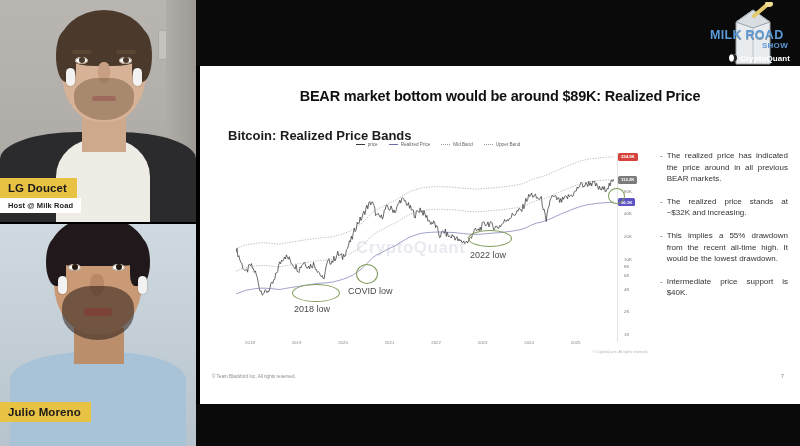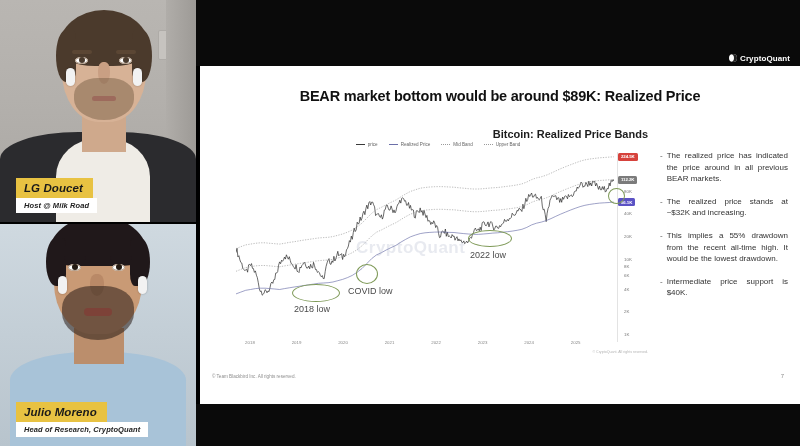--- a/index.html
+++ b/index.html
@@ -64,21 +64,21 @@
       background:rgba(40,28,22,.55); border-radius:40% 40% 50% 50%; }
   .mouth2 { position:absolute; left:84px; top:84px; width:28px; height:8px;
       background:#7d4238; border-radius:4px; }
   .nose2 { position:absolute; left:90px; top:50px; width:14px; height:22px;
       background:#b98967; border-radius:40% 40% 50% 50%; }
   .neck2 { position:absolute; left:74px; top:104px; width:50px; height:36px; background:#bb8e6c; }
   .shirt2 { position:absolute; left:10px; top:128px; width:176px; height:94px;
       background:#a8c3d8; border-radius:44% 44% 0 0 / 30% 30% 0 0; }
 
   
-  .nametag { position:absolute; left:16px; z-index:6;font-style:italic; }
+  .nametag { position:absolute; left:0; z-index:6; }
   .nt-name { display:inline-block; background:#e8c242; color:#1a1a1a;
       font-weight:bold; font-size:11.5px; padding:4px 10px 4px 8px; letter-spacing:.1px; }
   .nt-sub { display:block; background:#fff; color:#222;
       font-weight:bold; font-size:7.5px; padding:3px 8px 3px 8px; letter-spacing:.1px; width:max-content; }
 
   
   .slide-bg { position:absolute; left:196px; top:0; width:604px; height:446px; background:#000; }
   .slide-top-black { position:absolute; left:196px; top:0; width:604px; height:66px; background:#0a0a0a; }
   .slide-bottom-black { position:absolute; left:196px; top:404px; width:604px; height:42px; background:#0a0a0a; }
   .slide-white { position:absolute; left:200px; top:66px; width:600px; height:338px; background:#fff; }
@@ -94,22 +94,22 @@
   .cq-dot { display:inline-block; width:8px; height:8px; border-radius:50%;
       background:#fff; vertical-align:-1px; margin-right:3px;
       box-shadow: inset -3px 0 0 #222; }
 
   
   .slide-title { position:absolute; left:200px; top:88px; width:600px; text-align:center;
       font-size:14.5px; font-weight:bold; color:#111; letter-spacing:-.2px; }
 
   
   .chart { position:absolute; left:228px; top:128px; width:420px; height:232px; }
-  .chart-title { position:absolute; left:0; top:0; width:420px; text-align:right;
-      font-size:11px; font-weight:bold; color:#1c1c1c; }
+  .chart-title { position:absolute; left:0; top:0; width:420px; text-align:left;
+      font-size:13px; font-weight:bold; color:#1c1c1c; }
   .legend { position:absolute; left:0; top:14px; width:420px; display:flex;
       justify-content:center; gap:11px; font-size:4.6px; color:#666; }
   .legend-item { display:flex; align-items:center; gap:3px; white-space:nowrap; }
   .lg-dash { width:9px; height:0; border-top:1.2px solid #444; }
   .lg-dash.d1 { border-top-color:#3a3a3a; }
   .lg-dash.d2 { border-top-color:#6b6fa8; }
   .lg-dash.d3 { border-top:1.2px dotted #9a9a9a; }
   .lg-dash.d4 { border-top:1.2px dotted #9a9a9a; }
 
   .plot { position:absolute; left:8px; top:24px; width:378px; height:182px; overflow:visible; }
@@ -200,30 +200,40 @@
       <div class="eye" style="left:112px;top:40px;"></div>
       <div class="pupil" style="left:116px;top:40px;background:#241a12;"></div>
       <div class="nose2"></div>
       <div class="beard2"></div>
       <div class="mouth2"></div>
       <div class="ear-pod" style="left:58px;top:52px;"></div>
       <div class="ear-pod" style="left:138px;top:52px;"></div>
 
       <div class="nametag" style="top:178px;">
         <span class="nt-name">Julio Moreno</span>
-        <span class="nt-sub">Head of Research, CryptoQuant</span>
       </div>
     </div>
   </div>
 
   <div class="slide-bg"></div>
   <div class="slide-top-black"></div>
   <div class="slide-white"></div>
   <div class="slide-bottom-black"></div>
 
+  <div class="logo-wrap">
+    <svg width="86" height="64" viewBox="0 0 86 64">
+      <polygon points="30,20 30,62 64,62 64,20 47,8" fill="#e9ecef" stroke="#9aa3ab" stroke-width="1"></polygon>
+      <polygon points="30,20 47,8 64,20 47,26" fill="#d8dde2" stroke="#9aa3ab" stroke-width="1"></polygon>
+      <line x1="47" y1="26" x2="47" y2="62" stroke="#b9c0c6" stroke-width="1"></line>
+      <path d="M48 14 L62 2" stroke="#e2c96b" stroke-width="4" stroke-linecap="round"></path>
+      <ellipse cx="63" cy="2" rx="4" ry="3" fill="#f0dd92"></ellipse>
+    </svg>
+    <div class="logo-txt">MILK ROAD</div>
+    <div class="logo-show">SHOW</div>
+  </div>
   <div class="cq-credit">
     <span class="cq-dot"></span><span>CryptoQuant</span>
   </div>
 
   <div class="slide-title">BEAR market bottom would be around $89K: Realized Price</div>
 
   <div class="chart">
     <div class="chart-title">Bitcoin: Realized Price Bands</div>
 
     <div class="legend">

